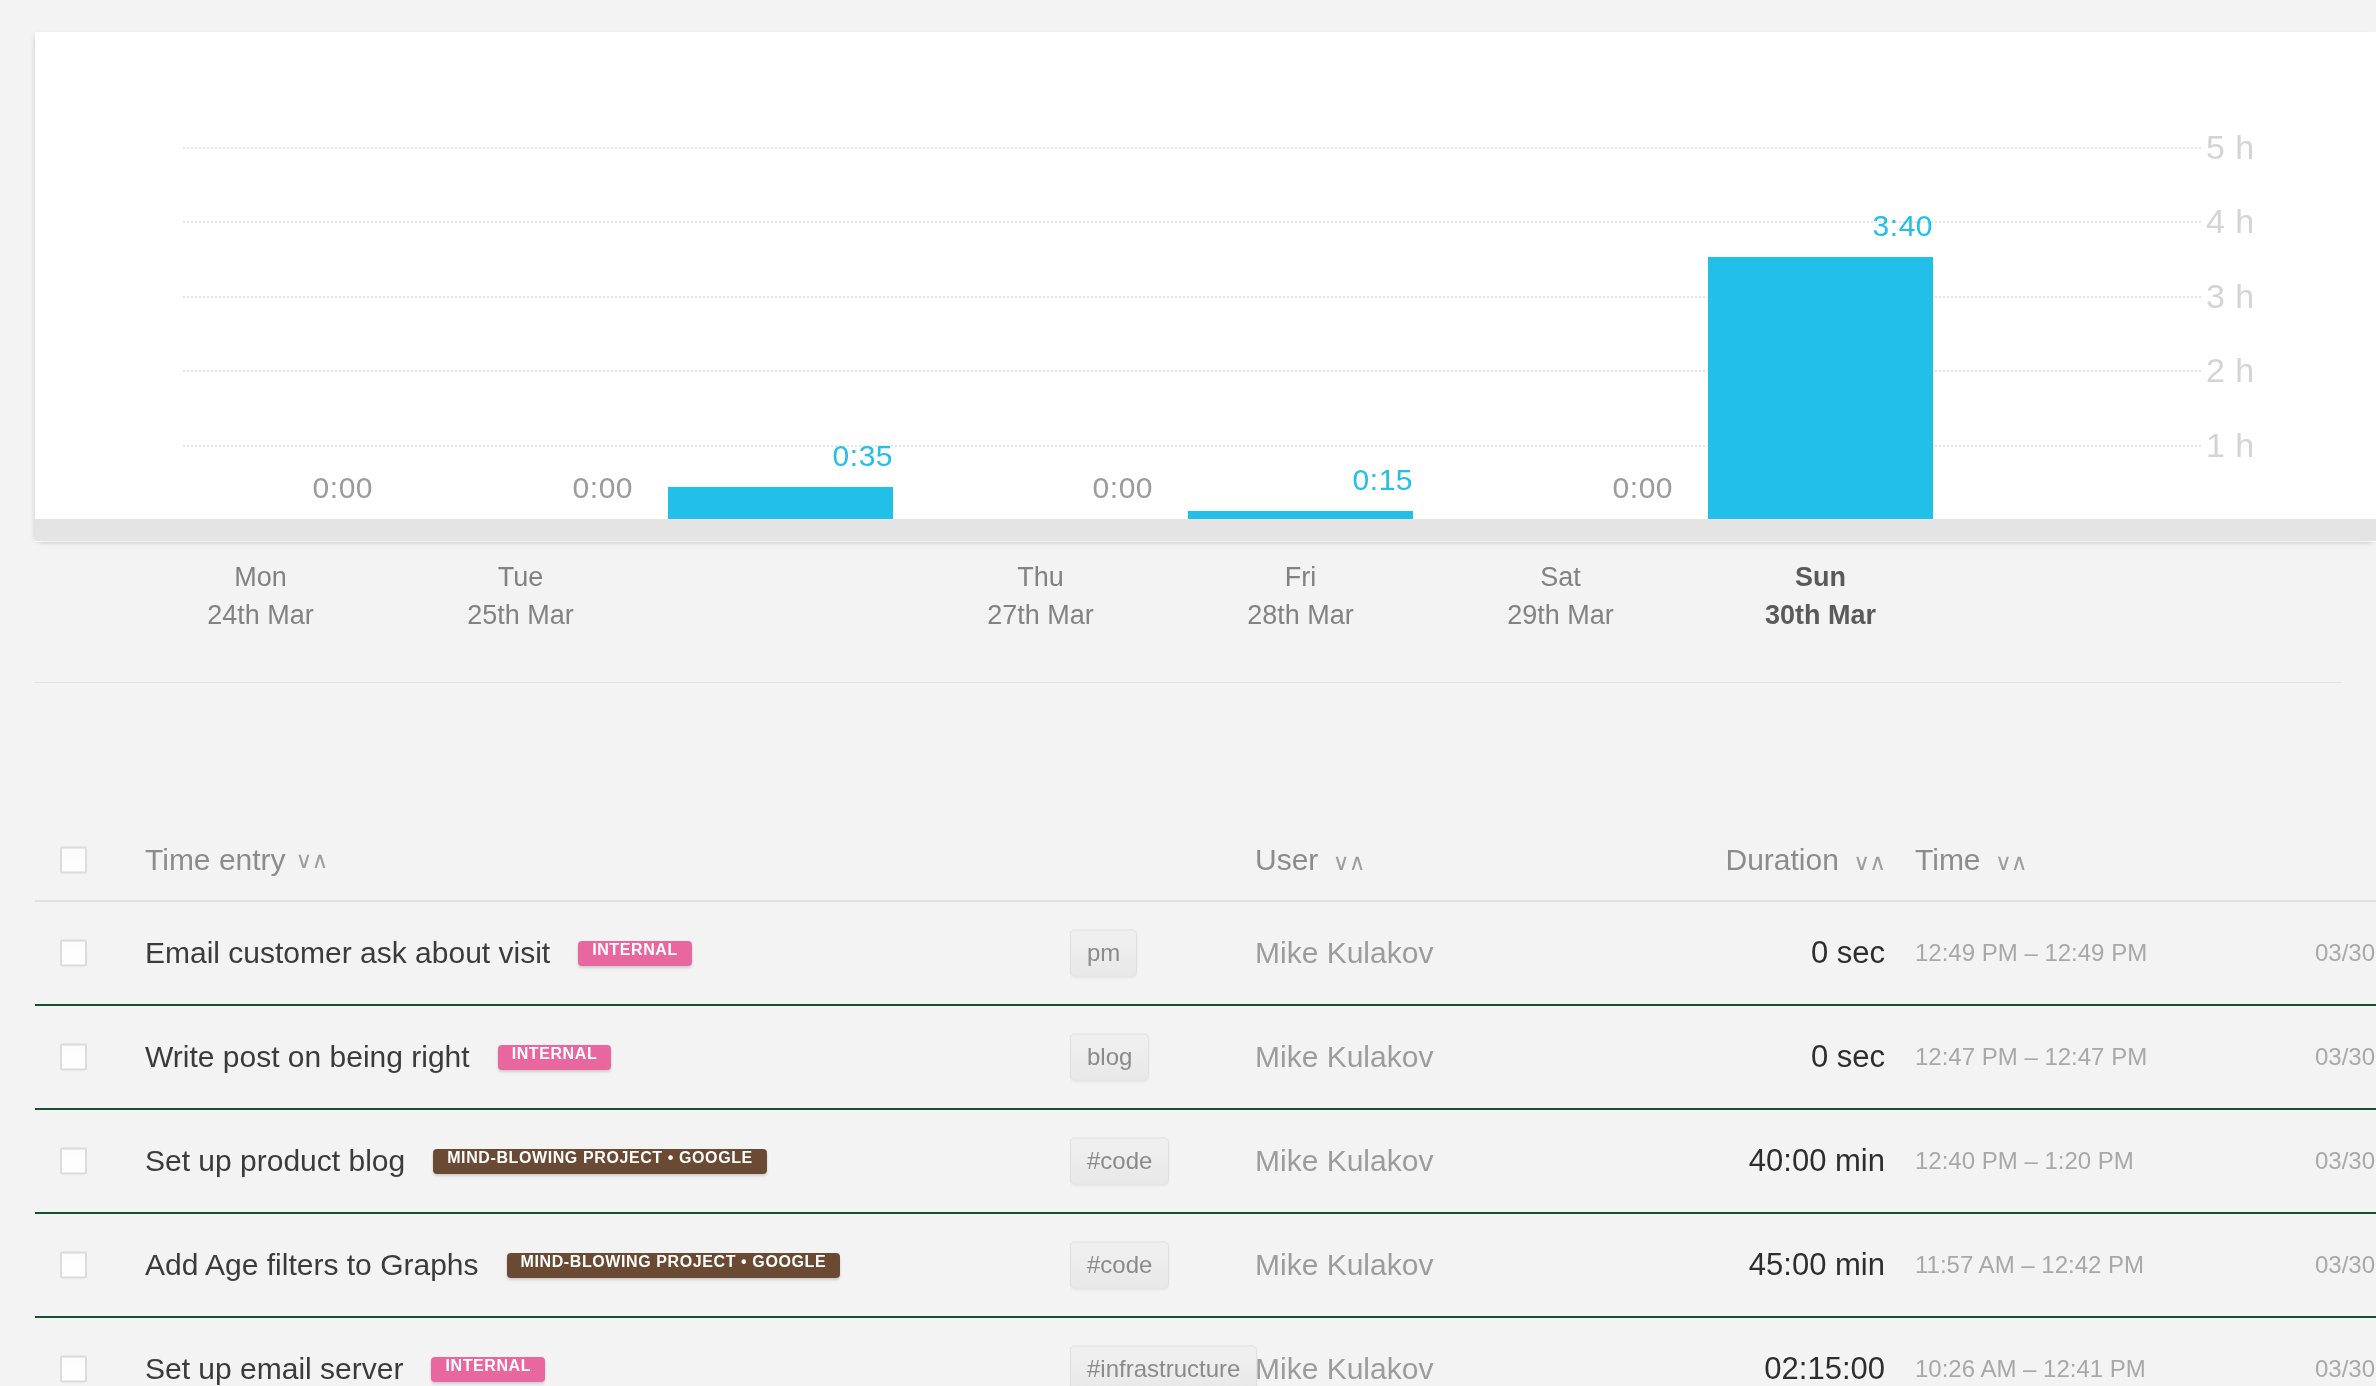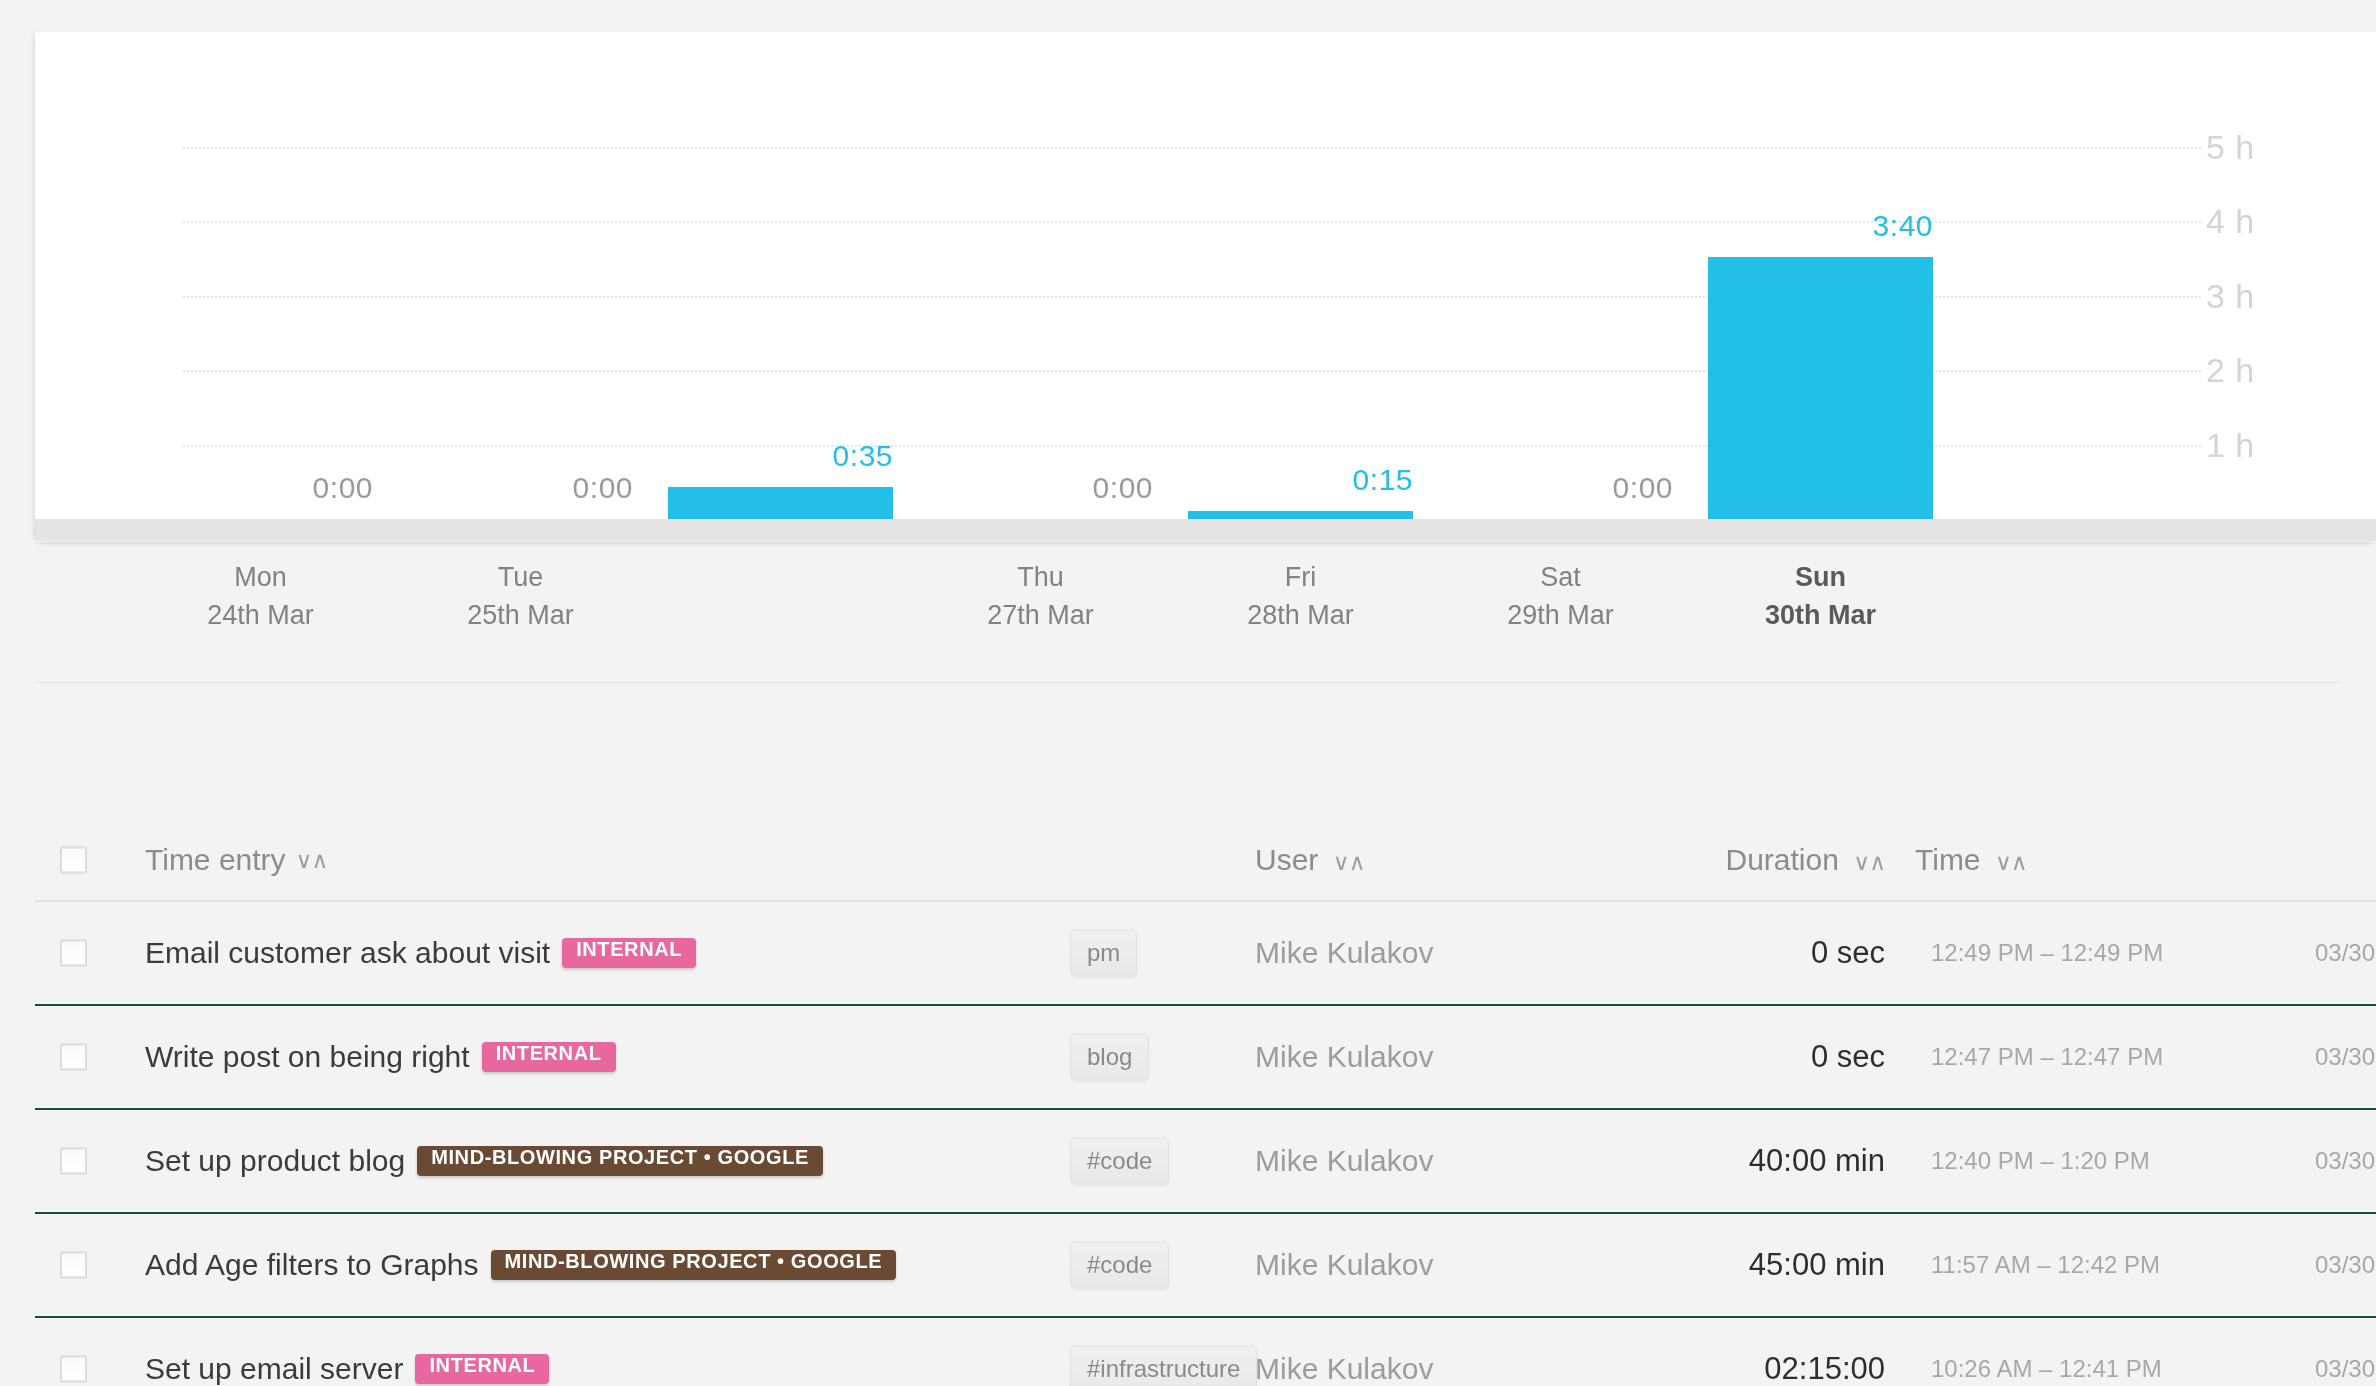--- a/index.html
+++ b/index.html
@@ -202,24 +202,24 @@
   }
 
   .entry-title {
     font-size: 30px;
     color: #3b3b3b;
     white-space: nowrap;
   }
 
   .badge {
     display: inline-block;
-    margin-left: 12px;
+    margin-left: 28px;
     padding: 0 14px 7px;
     border-radius: 4px;
-    font-size: 20px;
+    font-size: 16px;
     font-weight: bold;
     color: #ffffff;
     letter-spacing: 0.6px;
     white-space: nowrap;
     box-shadow: 0 2px 3px rgba(0,0,0,0.16);
   }
 
   .badge.internal { background: #e9679f; }
   .badge.project  { background: #6b4a34; }
 
@@ -244,21 +244,20 @@
   .dur {
     font-size: 31px;
     color: #2e2e2e;
     white-space: nowrap;
   }
 
   .time {
     font-size: 24px;
     color: #a8a8a8;
     white-space: nowrap;
-    margin-left: 16px;
   }
 
   .date {
     font-size: 24px;
     color: #a8a8a8;
     white-space: nowrap;
   }
 </style>
 </head>
 <body>

